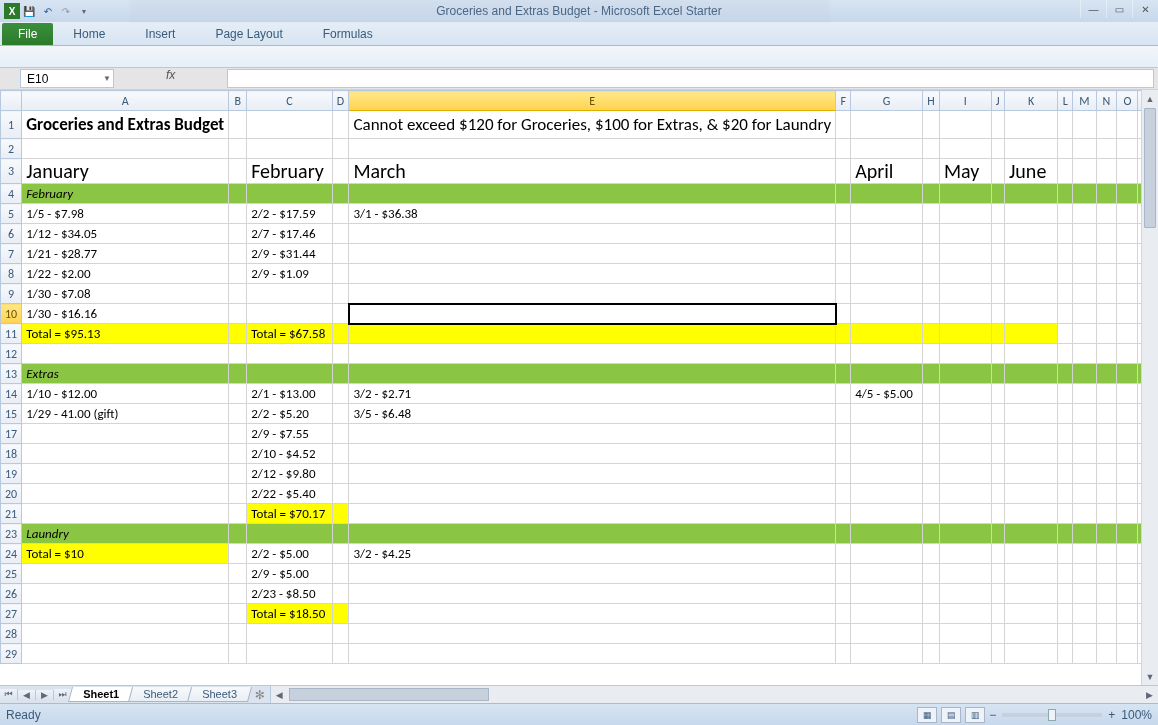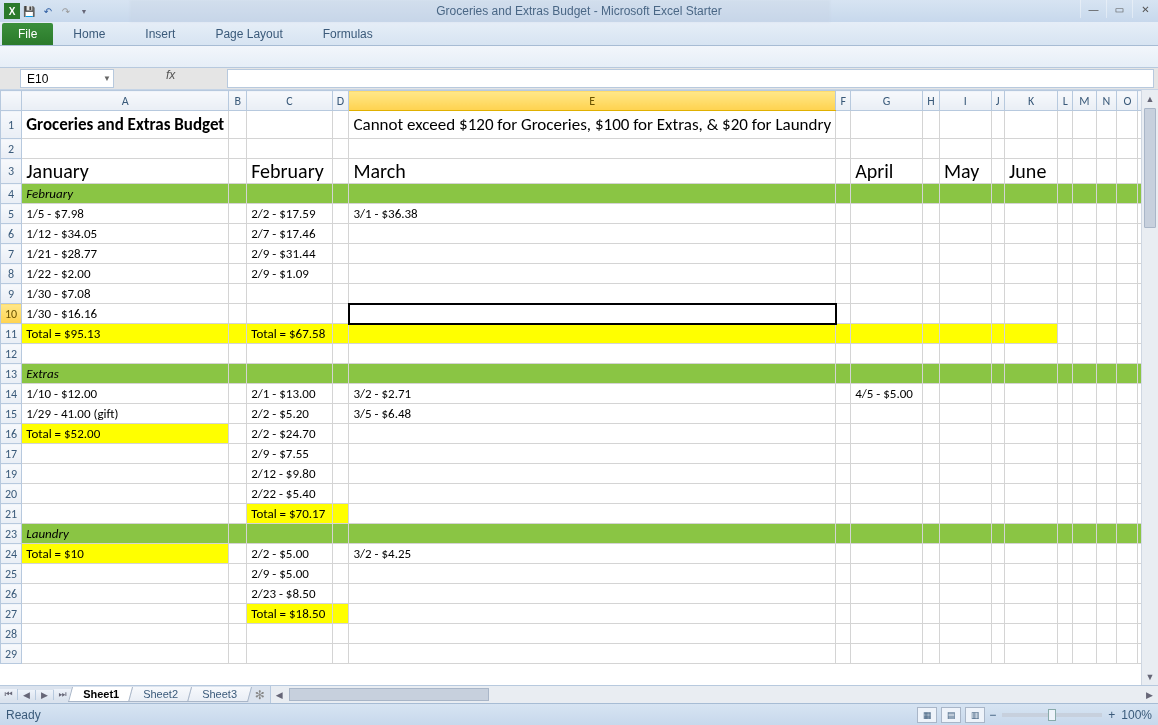--- a/index.html
+++ b/index.html
@@ -434,43 +434,43 @@
           <td></td>
           <td></td>
           <td></td>
           <td></td>
           <td></td>
           <td></td>
           <td></td>
           <td></td>
         </tr>
         <tr>
-          <th class="rowhdr">16</th>
-          <td class="yellow">Total = $52.00</td>
-          <td></td>
-          <td>2/2 - $24.70</td>
-          <td></td>
-          <td></td>
-          <td></td>
-          <td></td>
-          <td></td>
-          <td></td>
-          <td></td>
-          <td></td>
-          <td></td>
-          <td></td>
-          <td></td>
-          <td></td>
-          <td></td>
-        </tr>
-        <tr>
           <th class="rowhdr">17</th>
           <td></td>
           <td></td>
           <td>2/9 - $7.55</td>
+          <td></td>
+          <td></td>
+          <td></td>
+          <td></td>
+          <td></td>
+          <td></td>
+          <td></td>
+          <td></td>
+          <td></td>
+          <td></td>
+          <td></td>
+          <td></td>
+          <td></td>
+        </tr>
+        <tr>
+          <th class="rowhdr">18</th>
+          <td></td>
+          <td></td>
+          <td>2/10 - $4.52</td>
           <td></td>
           <td></td>
           <td></td>
           <td></td>
           <td></td>
           <td></td>
           <td></td>
           <td></td>
           <td></td>
           <td></td>

